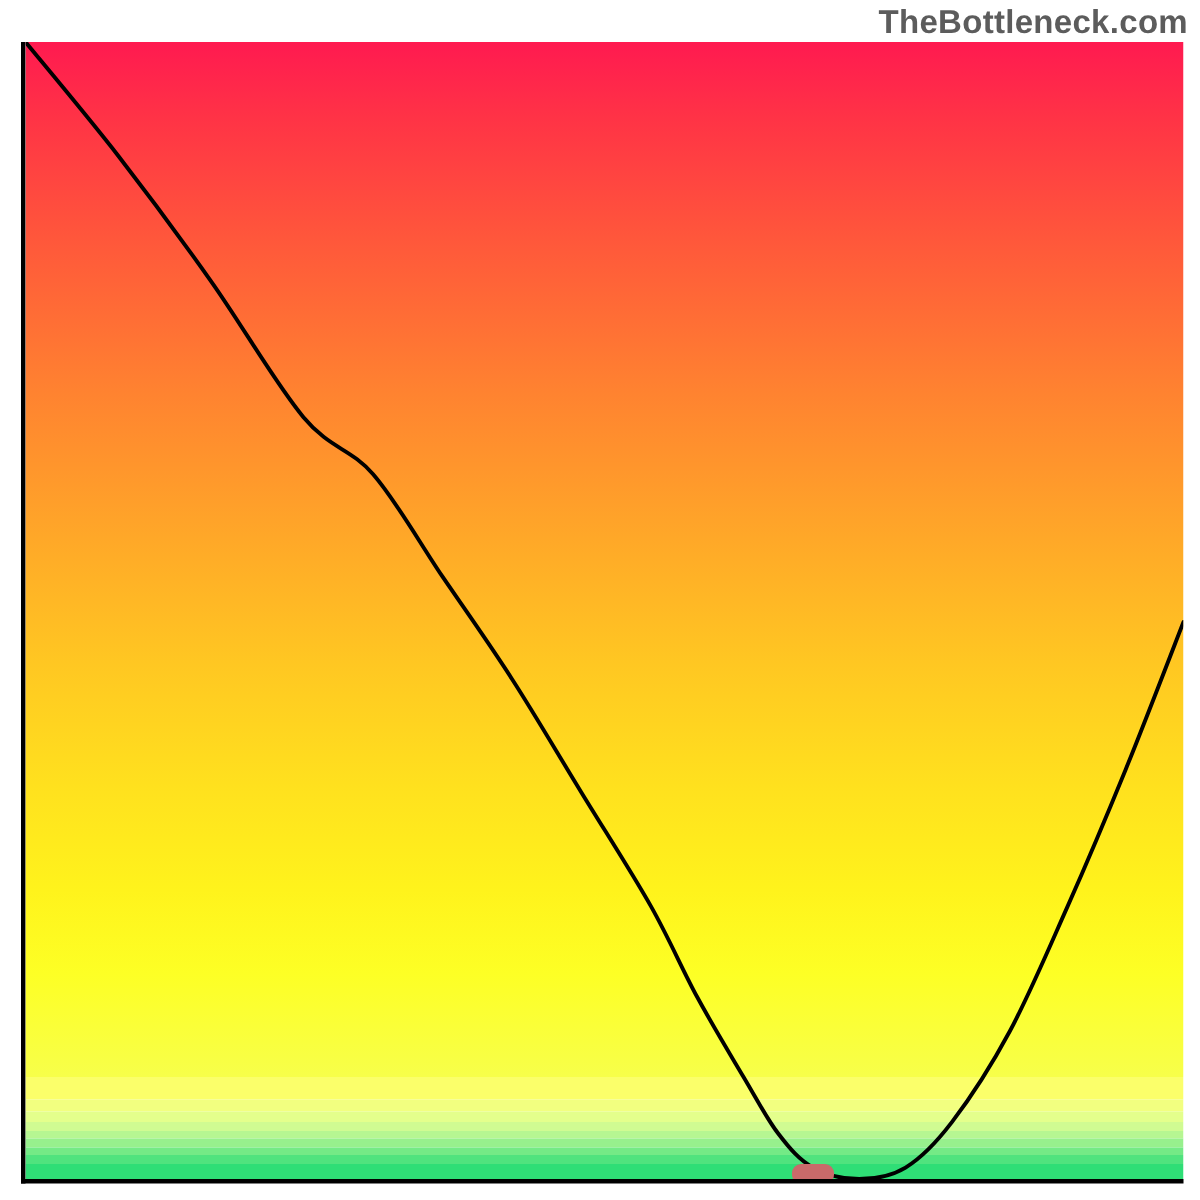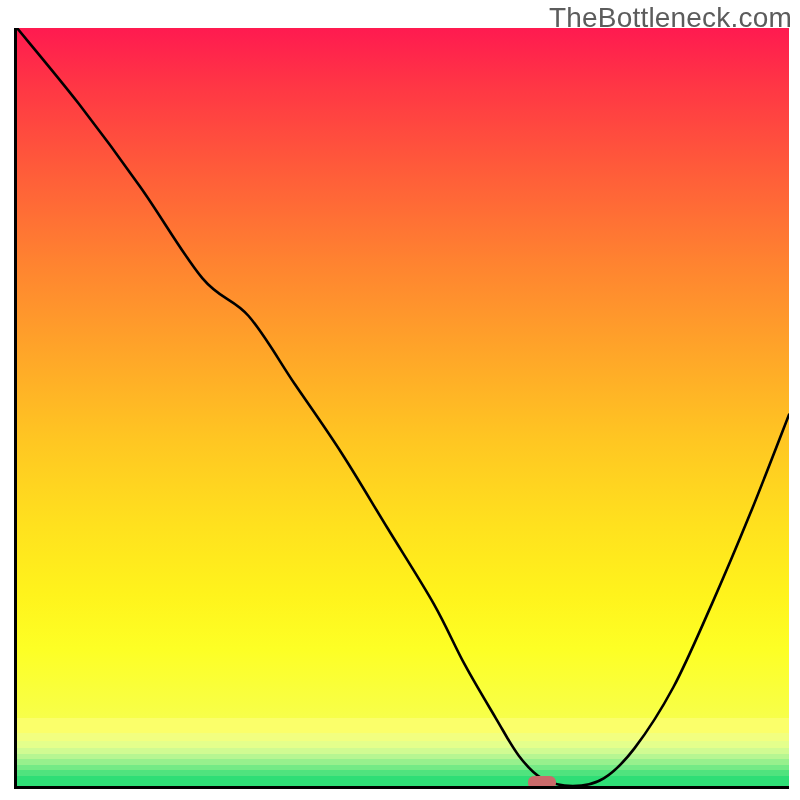--- a/index.html
+++ b/index.html
@@ -12,22 +12,22 @@
   }
   .container {
     position: relative;
     width: 800px;
     height: 800px;
   }
   .watermark {
     position: absolute;
     top: 2px;
     right: 8px;
-    font-size: 28px;
-    font-weight: 400;
+    font-size: 22px;
+    font-weight: 700;
     color: #5c5c5c;
     letter-spacing: 0.2px;
   }
   .plot-area {
     position: absolute;
     left: 14px;
     top: 28px;
     width: 772px;
     height: 758px;
     border-left: 3px solid #000;

